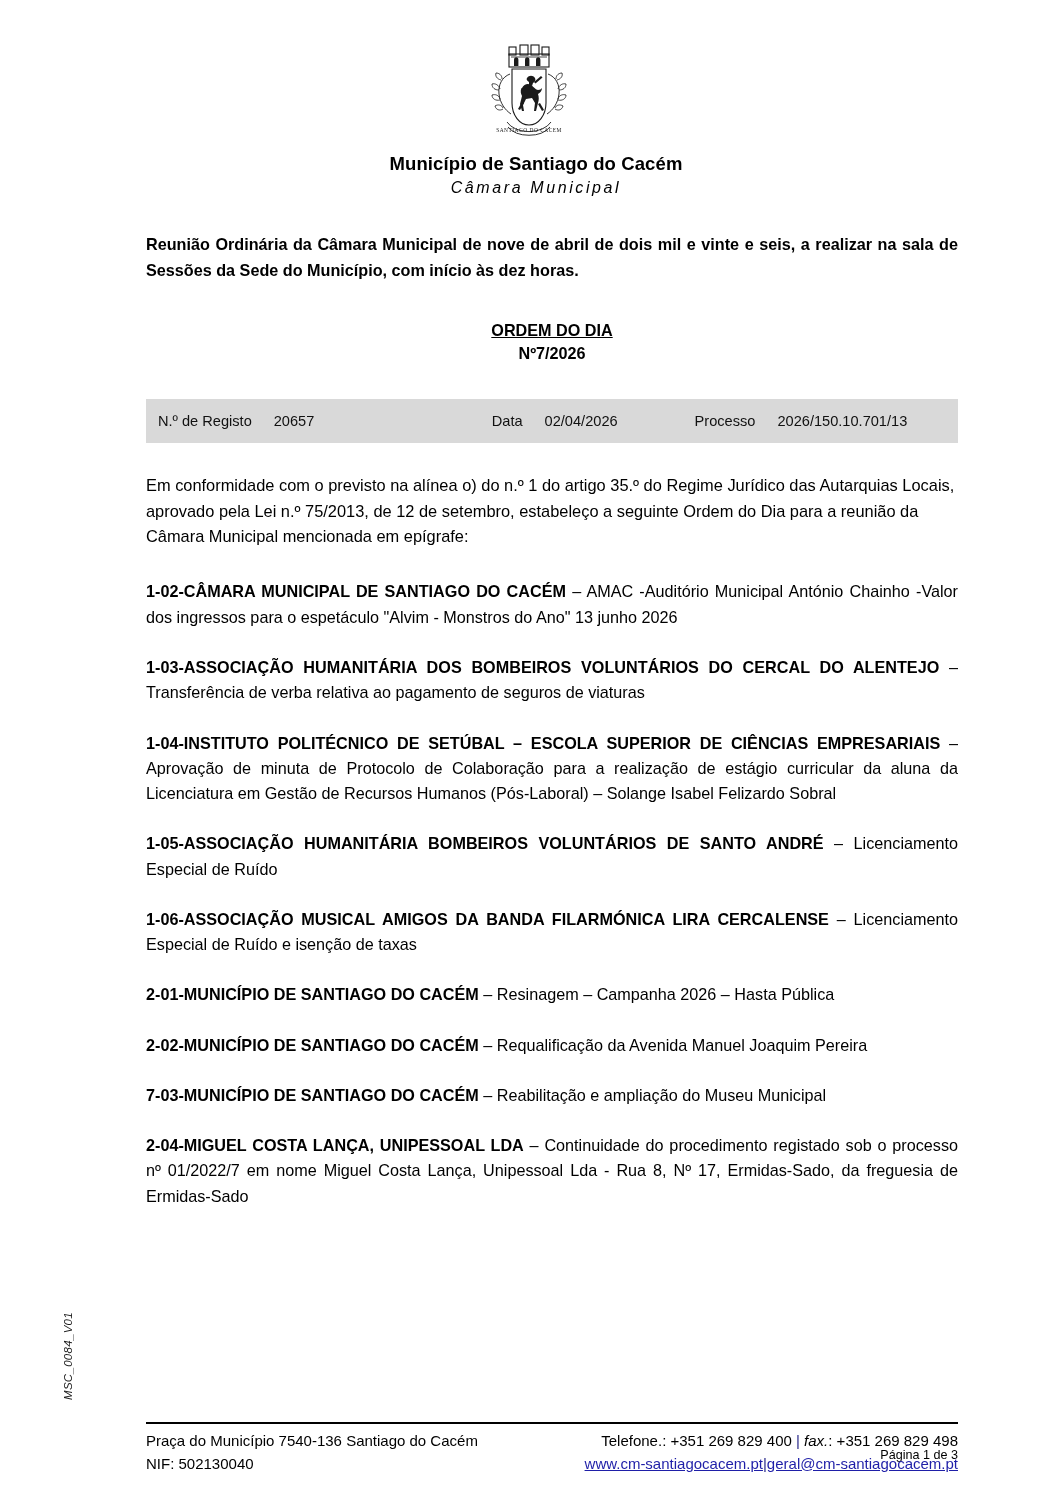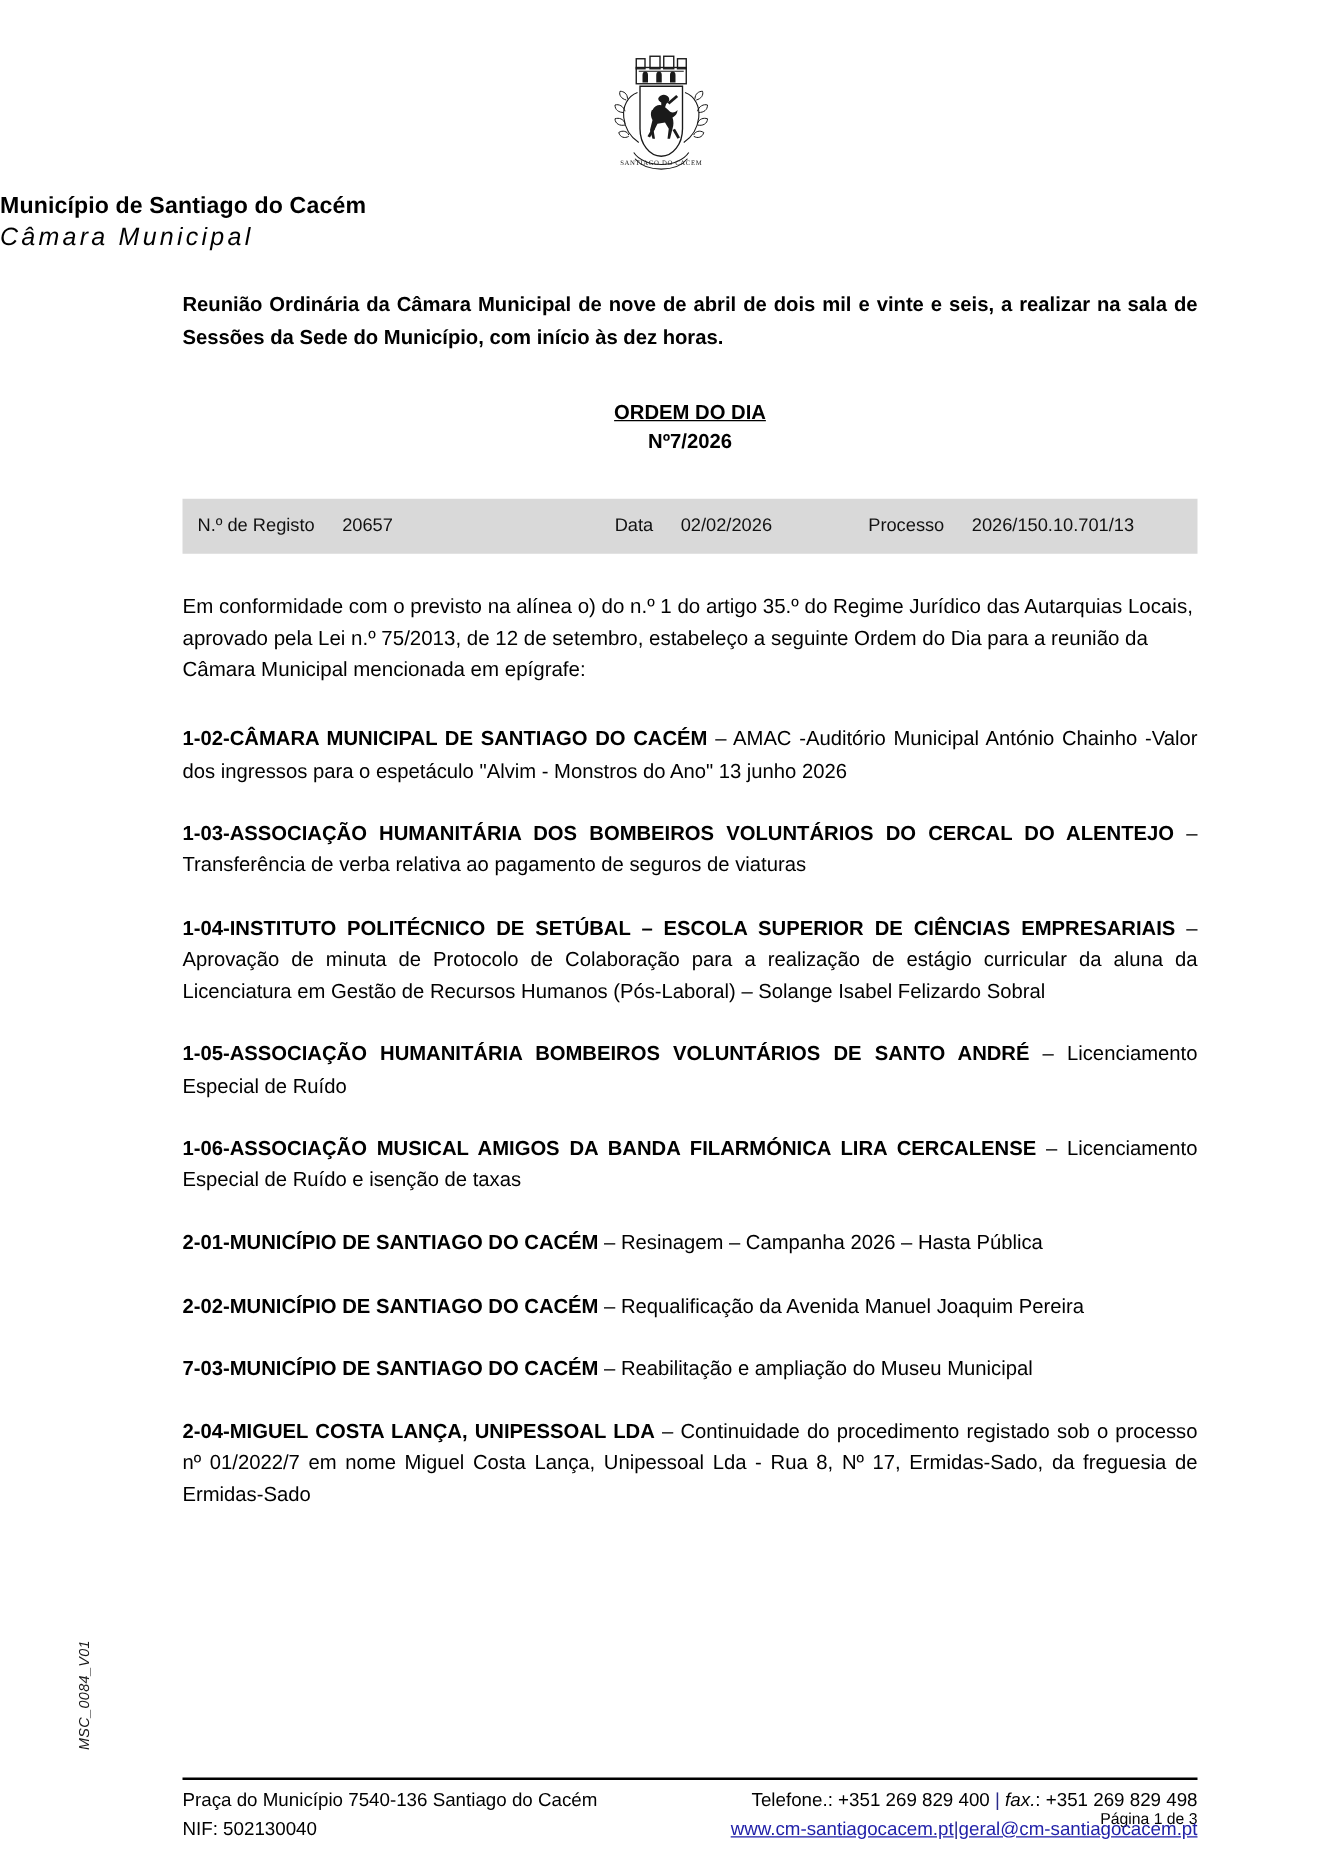--- a/index.html
+++ b/index.html
@@ -46,32 +46,33 @@
     justify-content: center;
   }
   .crest {
     width: 96px;
     height: 112px;
     display: block;
   }
 
   .org-block {
     position: absolute;
-    left: 0;
+    left: 14px;
     right: 0;
     top: 152px;
+    text-align: center;
   }
   .org-name {
     font-size: 18.5px;
     font-weight: bold;
     letter-spacing: 0.1px;
     line-height: 1.25;
   }
   .org-sub {
-    font-size: 20px;
+    font-size: 16px;
     font-style: italic;
     letter-spacing: 2.6px;
     margin-top: 4px;
   }
 
   
   .content {
     position: absolute;
     left: 146px;
     top: 232px;
@@ -238,21 +239,21 @@
 
     <div class="doc-title">
       <div class="u">ORDEM DO DIA</div>
       <div>Nº7/2026</div>
     </div>
 
     <div class="registry">
       <span class="cell-label reg-c1">N.º de Registo</span>
       <span class="cell-label reg-c2">20657</span>
       <span class="cell-label reg-c3">Data</span>
-      <span class="cell-label reg-c4">02/02/2026</span>
+      <span class="cell-label reg-c4">02/04/2026</span>
       <span class="cell-label reg-c5">Processo</span>
       <span class="cell-label reg-c6">2026/150.10.701/13</span>
     </div>
 
     <div class="intro">Em conformidade com o previsto na alínea o) do n.º 1 do artigo 35.º do Regime Jurídico das Autarquias Locais, aprovado pela Lei n.º 75/2013, de 12 de setembro, estabeleço a seguinte Ordem do Dia para a reunião da Câmara Municipal mencionada em epígrafe:</div>
 
     <div class="agenda">
       <div class="item"><span class="code">1-02-CÂMARA MUNICIPAL DE SANTIAGO DO CACÉM</span><span class="rest"> – AMAC -Auditório Municipal António Chainho -Valor dos ingressos para o espetáculo "Alvim - Monstros do Ano" 13 junho 2026</span></div>
       <div class="item"><span class="code">1-03-ASSOCIAÇÃO HUMANITÁRIA DOS BOMBEIROS VOLUNTÁRIOS DO CERCAL DO ALENTEJO</span><span class="rest"> – Transferência de verba relativa ao pagamento de seguros de viaturas</span></div>
       <div class="item"><span class="code">1-04-INSTITUTO POLITÉCNICO DE SETÚBAL – ESCOLA SUPERIOR DE CIÊNCIAS EMPRESARIAIS</span><span class="rest"> – Aprovação de minuta de Protocolo de Colaboração para a realização de estágio curricular da aluna da Licenciatura em Gestão de Recursos Humanos (Pós-Laboral) – Solange Isabel Felizardo Sobral</span></div>

